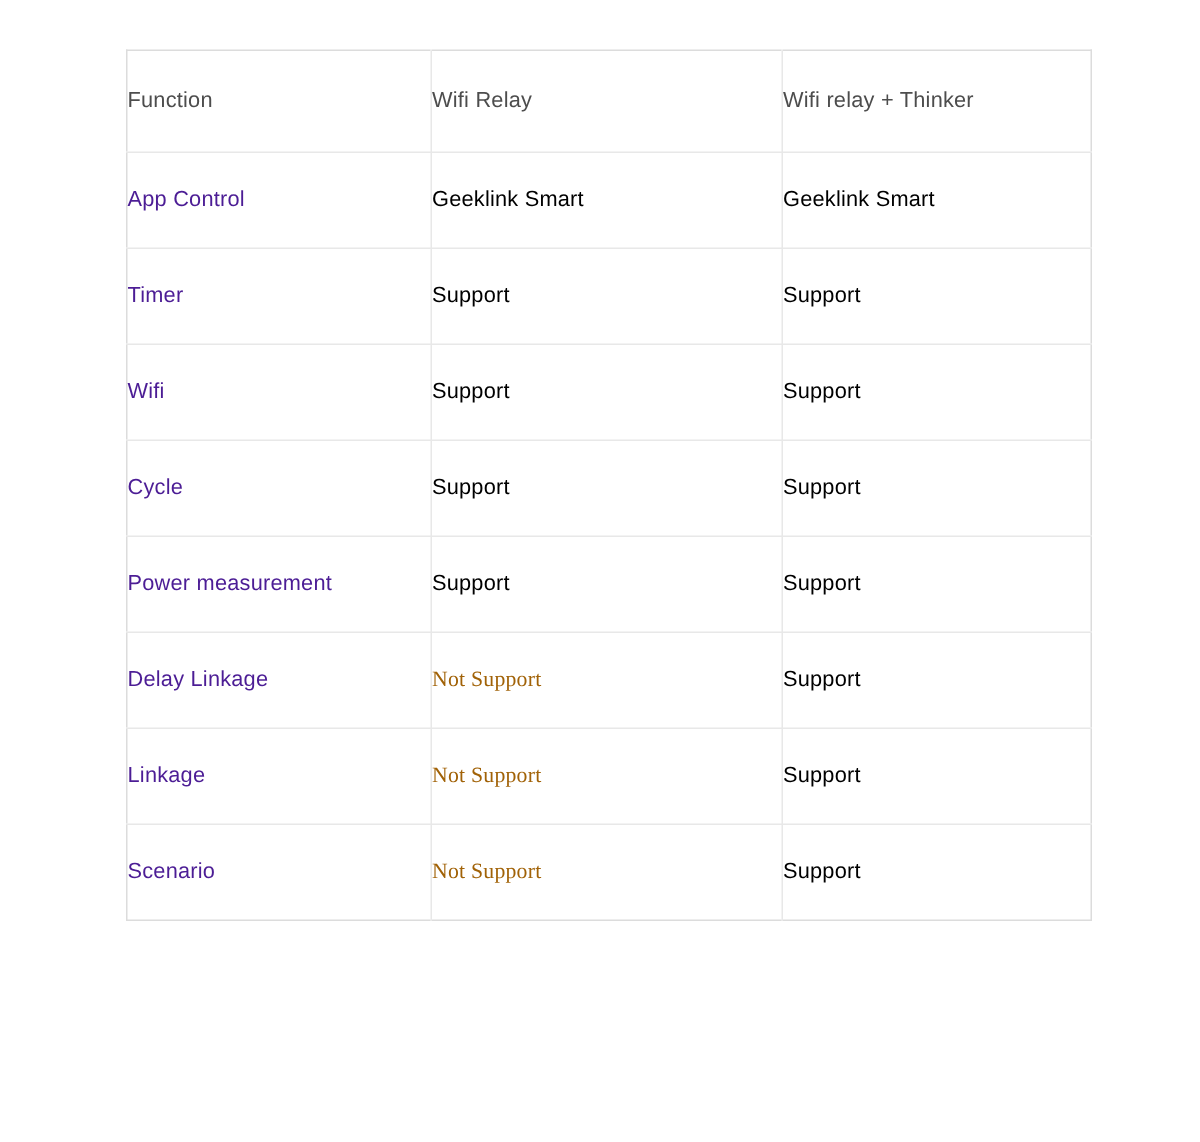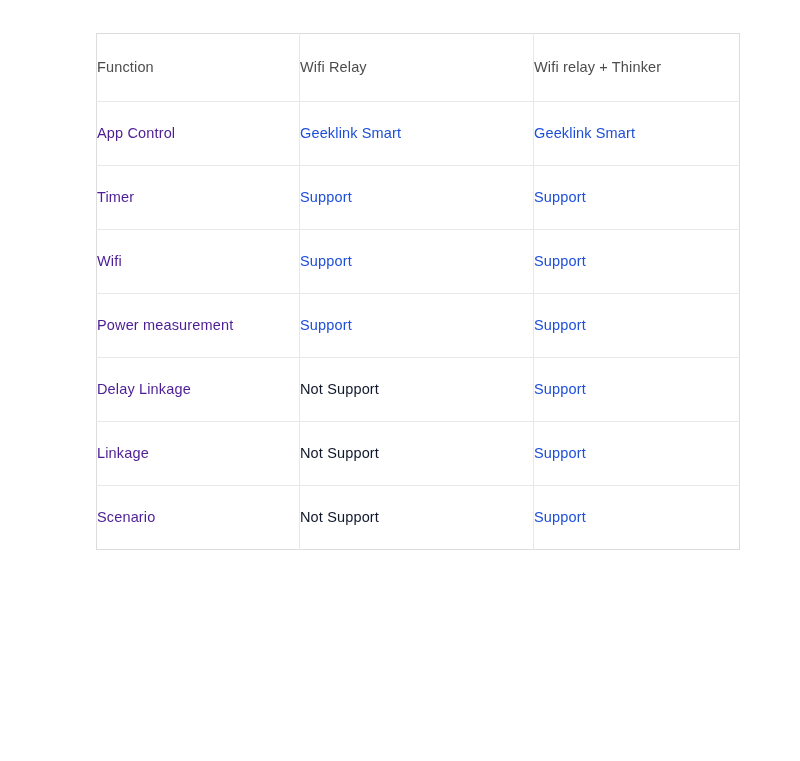--- a/index.html
+++ b/index.html
@@ -18,21 +18,21 @@
 
   .page {
     position: relative;
     width: 800px;
     height: 761px;
     background: #ffffff;
   }
 
   .compare-table-wrap {
     position: absolute;
-    left: 96px;
+    left: 84px;
     top: 33px;
     width: 644px;
   }
 
   table.compare-table {
     border-collapse: collapse;
     table-layout: fixed;
     width: 644px;
     background: #ffffff;
     border: 1px solid #dcdcdc;
@@ -77,24 +77,25 @@
   }
 
   
   tr.header-row td {
     height: 67px;
     color: #4d4d4d;
   }
 
   
   td.cell-value.is-supported {
-    color: #1d4ed8;
+    color: #000000;
   }
   td.cell-value.is-not-supported {
-    color: #0f172a;
+    color: #a16207;
+    font-family: Liberation Serif, serif;
   }
 </style>
 </head>
 <body>
 
 <div class="page">
   <div class="compare-table-wrap">
     <table class="compare-table">
       <colgroup>
         <col class="col-function">
@@ -116,20 +117,25 @@
             <td class="cell-label">Timer</td>
             <td class="cell-value is-supported">Support</td>
             <td class="cell-value is-supported">Support</td>
           </tr>
           <tr class="data-row">
             <td class="cell-label">Wifi</td>
             <td class="cell-value is-supported">Support</td>
             <td class="cell-value is-supported">Support</td>
           </tr>
           <tr class="data-row">
+            <td class="cell-label">Cycle</td>
+            <td class="cell-value is-supported">Support</td>
+            <td class="cell-value is-supported">Support</td>
+          </tr>
+          <tr class="data-row">
             <td class="cell-label">Power measurement</td>
             <td class="cell-value is-supported">Support</td>
             <td class="cell-value is-supported">Support</td>
           </tr>
           <tr class="data-row">
             <td class="cell-label">Delay Linkage</td>
             <td class="cell-value is-not-supported">Not Support</td>
             <td class="cell-value is-supported">Support</td>
           </tr>
           <tr class="data-row">

